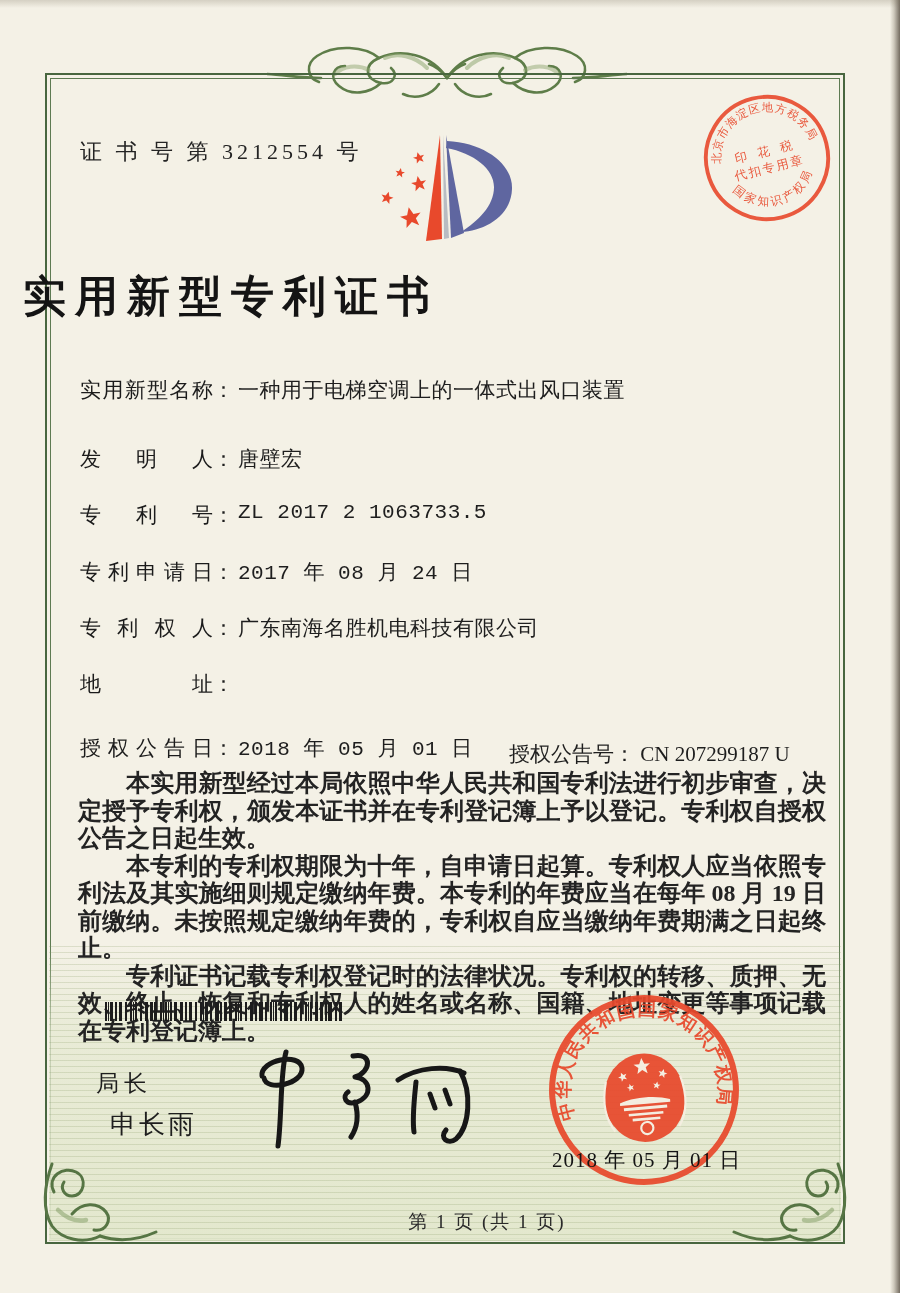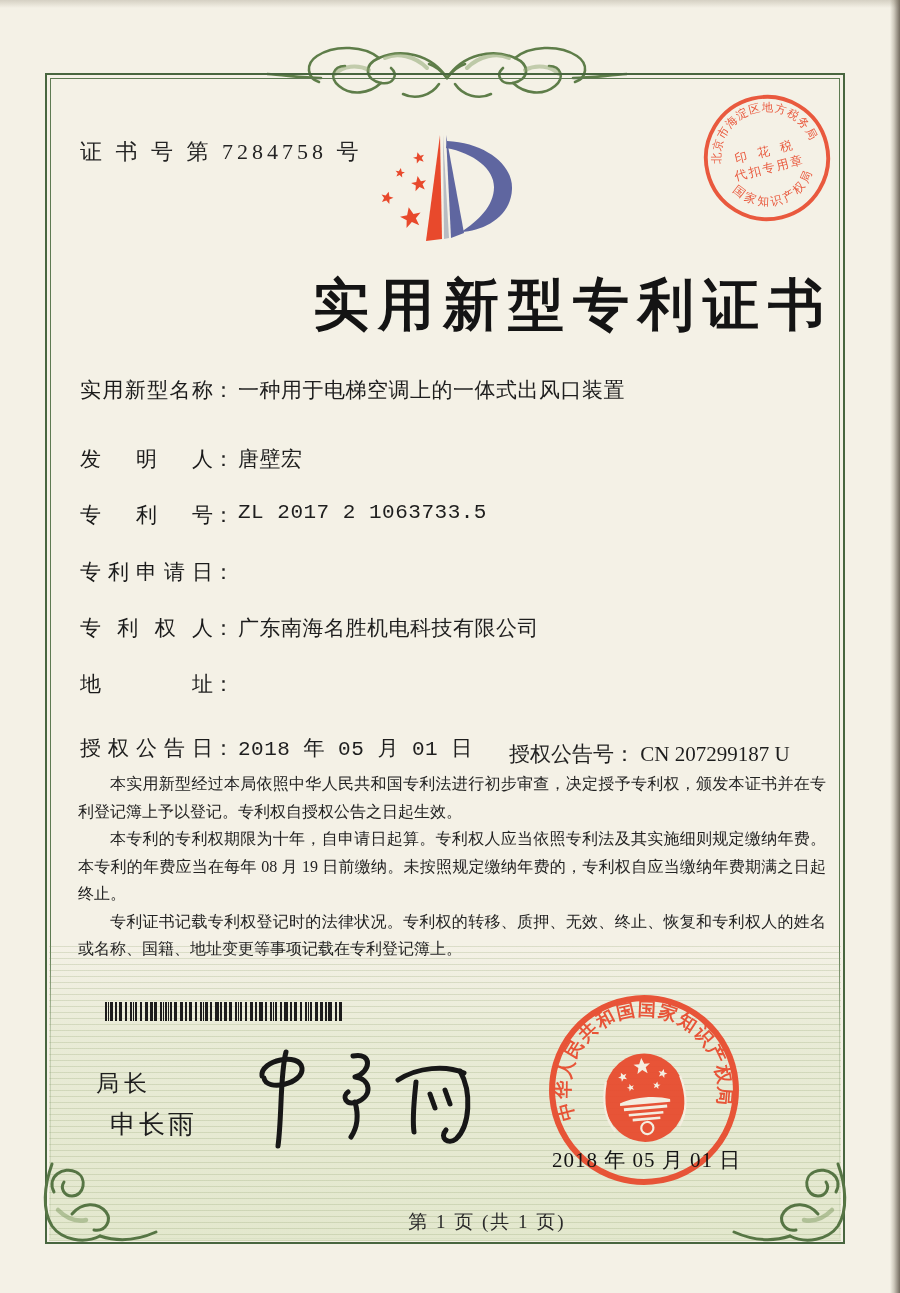--- a/index.html
+++ b/index.html
@@ -26,33 +26,33 @@
   .wave-band{position:absolute; left:49px; top:946px; width:792px; height:295px;
     background:
       repeating-linear-gradient(0deg, rgba(130,150,95,.22) 0 1px, rgba(130,150,95,0) 1px 6px),
       linear-gradient(180deg, rgba(229,233,209,0) 0%, rgba(229,233,209,.75) 30%, rgba(226,231,204,.95) 100%);
   }
 
   .cert-no{position:absolute; left:80px; top:137px; font-size:22px; letter-spacing:4px; color:#242424;}
 
   .logo{position:absolute; left:374px; top:131px; width:150px; height:117px;}
 
-  .title{position:absolute; left:23px; top:268px; width:810px; text-align:right;
-    font-size:56px; font-weight:bold; letter-spacing:9px; color:#141414;}
+  .title{position:absolute; left:23px; top:268px; width:810px; text-align:left;
+    font-size:43px; font-weight:bold; letter-spacing:9px; color:#141414;}
 
   .fields{position:absolute; left:80px; top:0; width:760px; font-size:21px;}
   .frow{position:absolute; left:0; display:flex; align-items:flex-start; white-space:nowrap;}
   .flabel{display:inline-block; width:133px; text-align:justify; text-align-last:justify; color:#1b1b1b;}
   .fcolon{display:inline-block; margin-right:4px;}
   .fvalue{letter-spacing:.5px;font-family:Liberation Mono, monospace;}
   .fvalue.wrap{white-space:normal; width:580px; line-height:29px; letter-spacing:.5px;}
   .grant-no{position:absolute; left:429px; top:0; white-space:nowrap;margin-top:6px;}
 
-  .paras{position:absolute; left:78px; top:770px; width:748px; font-size:16px;
-    line-height:27.5px; color:#232323; text-align:justify;}
+  .paras{position:absolute; left:78px; top:770px; width:748px; font-size:24px;
+    line-height:27.5px; color:#232323; text-align:justify;font-weight:bold;}
   .paras p{text-indent:2em; margin:0;}
 
   .barcode{position:absolute; left:105px; top:1002px; width:237px; height:19px;
     background:
       repeating-linear-gradient(90deg,#1c1c1c 0 2px,transparent 2px 5px),
       repeating-linear-gradient(90deg,#1c1c1c 0 1px,transparent 1px 7px),
       repeating-linear-gradient(90deg,transparent 0 3px,#1c1c1c 3px 4px,transparent 4px 11px);
   }
 
   .sig-title{position:absolute; left:96px; top:1068px; font-size:23px; letter-spacing:5px;}
@@ -117,21 +117,21 @@
   <svg class="orn-br" viewBox="0 0 122 88">
     <g stroke="#567544" stroke-width="3" fill="none" stroke-linecap="round">
       <path d="M16,4 C8,26 6,50 16,66 C26,80 48,84 64,76"></path>
       <path d="M18,32 C10,16 28,6 40,12 C52,18 48,36 36,36 C28,36 24,28 28,22"></path>
       <path d="M36,54 C46,42 62,42 70,52 C76,60 70,72 58,70"></path>
       <path d="M64,76 C82,82 102,80 120,72"></path>
       <path d="M22,50 C30,58 40,62 50,60" stroke="#86a069" stroke-width="4.5" opacity=".55"></path>
     </g>
   </svg>
 
-  <div class="cert-no">证 书 号 第 7284758 号</div>
+  <div class="cert-no">证 书 号 第 3212554 号</div>
 
   <svg class="logo" viewBox="0 0 150 117">
     <polygon points="66,4 52,110 68,108" fill="#e8492c"></polygon>
     <polygon points="69,4 70,108 75,107" fill="#b8bcc2"></polygon>
     <polygon points="72,4 77,107 90,102" fill="#5f66a0"></polygon>
     <path d="M73,10 C112,12 139,34 138,58 C137,86 110,100 87,101 C104,90 120,75 120,56 C120,38 100,22 72,17 Z" fill="#5f66a0"></path>
     <g fill="#e8492c">
       <use href="#st" transform="translate(45,27) scale(6) rotate(-15)"></use>
       <use href="#st" transform="translate(26,42) scale(5) rotate(10)"></use>
       <use href="#st" transform="translate(45,53) scale(8) rotate(-10)"></use>
@@ -168,20 +168,21 @@
       <span class="fvalue">唐壁宏</span>
     </div>
     <div class="frow" style="top:501px">
       <span class="flabel">专利号</span>
         <span class="fcolon">：</span>
       <span class="fvalue">ZL 2017 2 1063733.5</span>
     </div>
     <div class="frow" style="top:558px">
       <span class="flabel">专利申请日</span>
         <span class="fcolon">：</span>
+      <span class="fvalue">2017 年 08 月 24 日</span>
     </div>
     <div class="frow" style="top:614px">
       <span class="flabel">专利权人</span>
         <span class="fcolon">：</span>
       <span class="fvalue">广东南海名胜机电科技有限公司</span>
     </div>
     <div class="frow" style="top:670px">
       <span class="flabel">地址</span>
         <span class="fcolon">：</span>
     </div>

